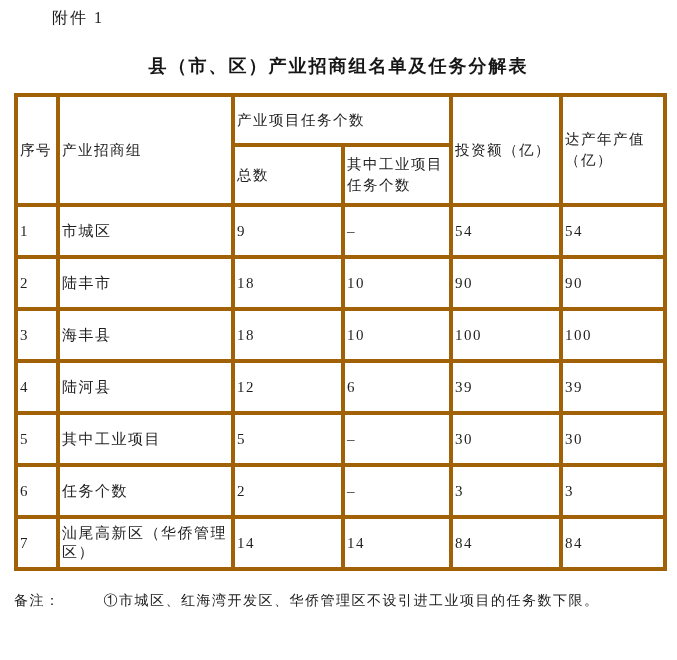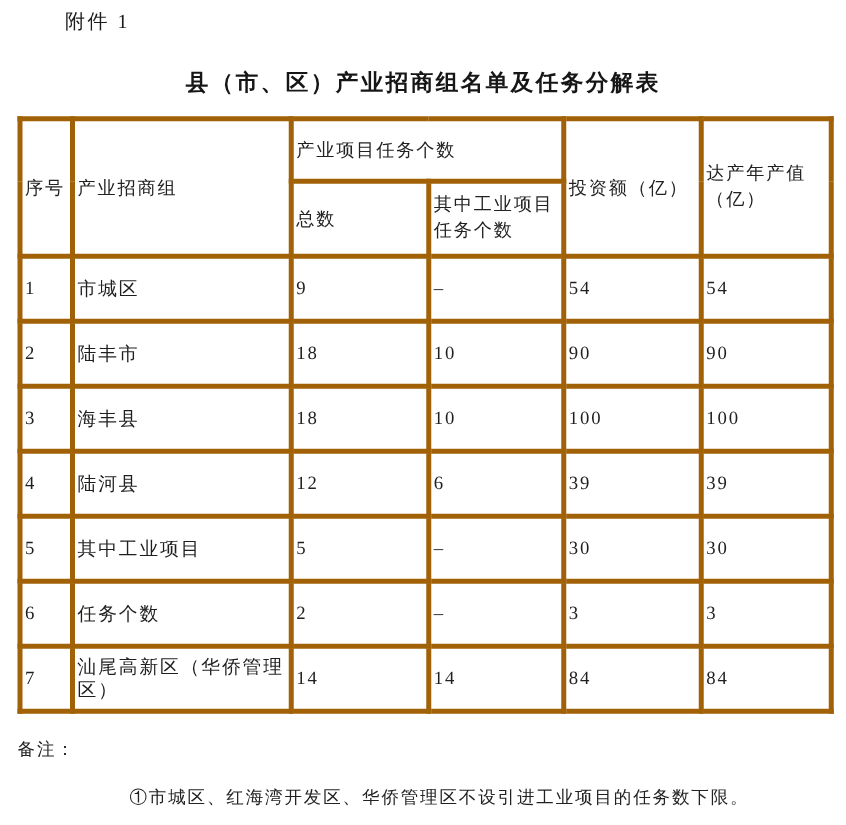--- a/index.html
+++ b/index.html
@@ -72,21 +72,21 @@
     font-size: 14px;
     line-height: 24px;
     letter-spacing: 1.5px;
     color: #222222;
     gap: 43px;
   }
   .notes-label {
     flex: 0 0 auto;
     white-space: nowrap;
   }
-  .notes-body { flex: 1 1 auto; margin-top: 38px; }
+  .notes-body { flex: 1 1 auto; }
   .note-item {
     padding-left: 1.05em;
     text-indent: -1.05em;
   }
 </style>
 </head>
 <body>
 
 <div class="page">
 

